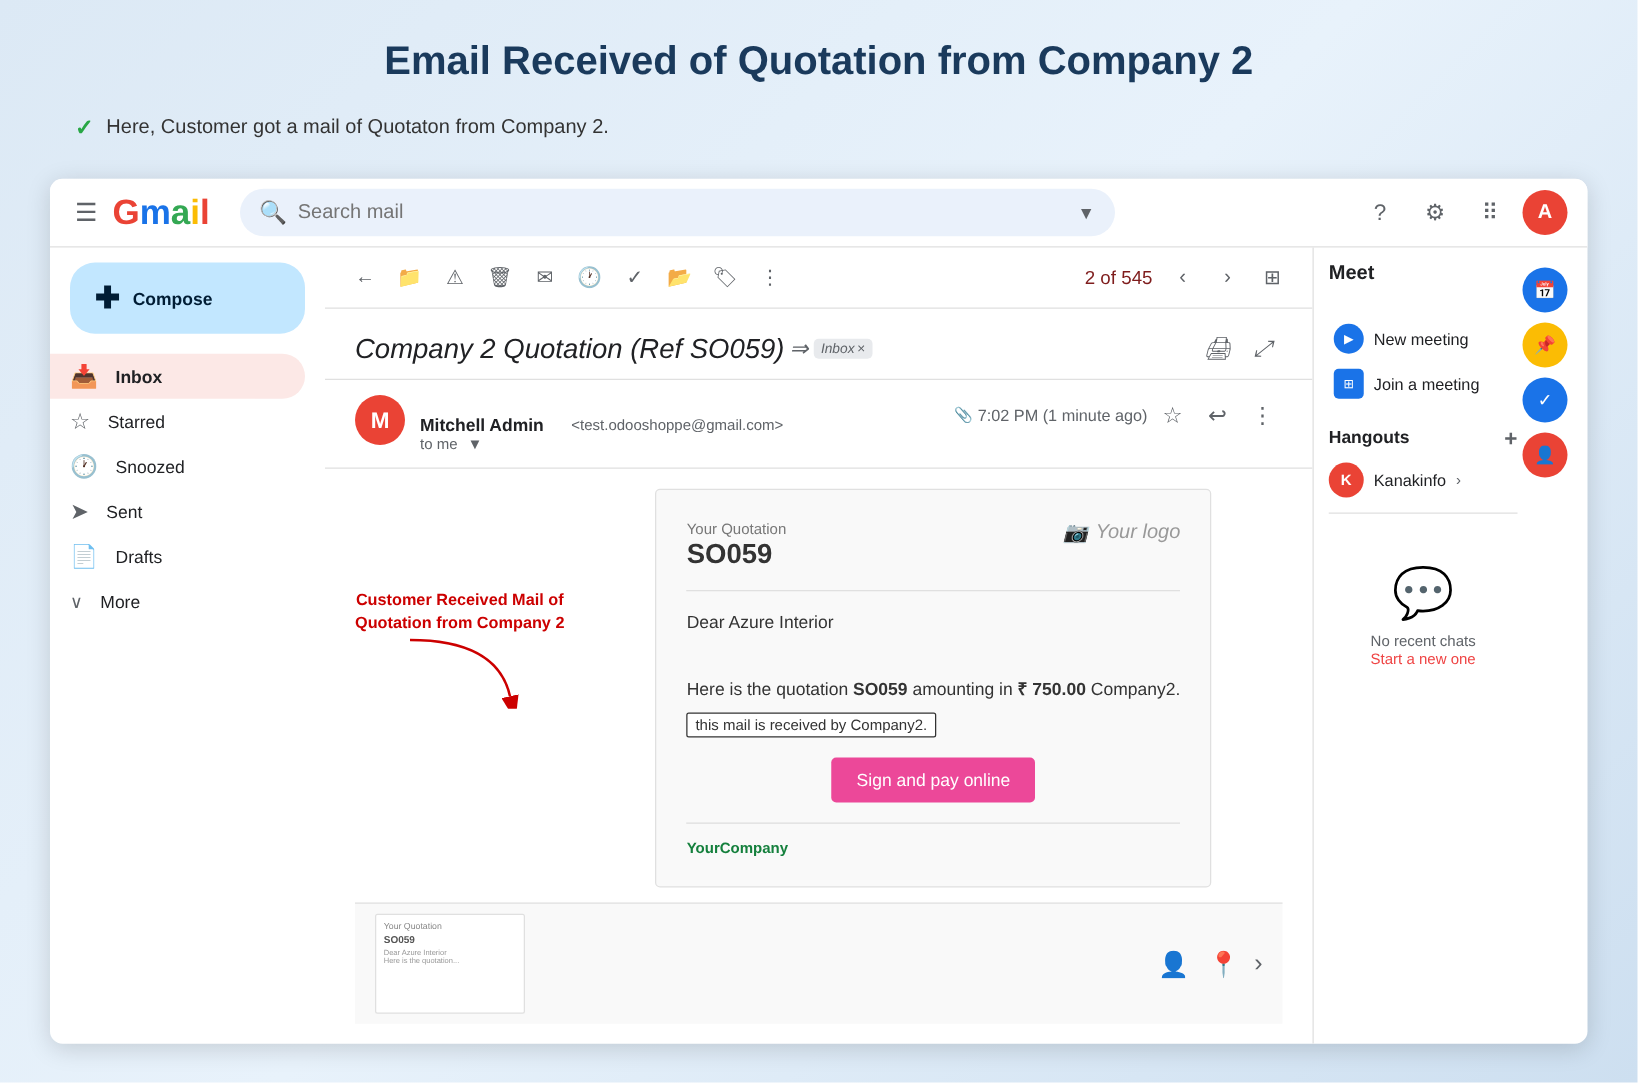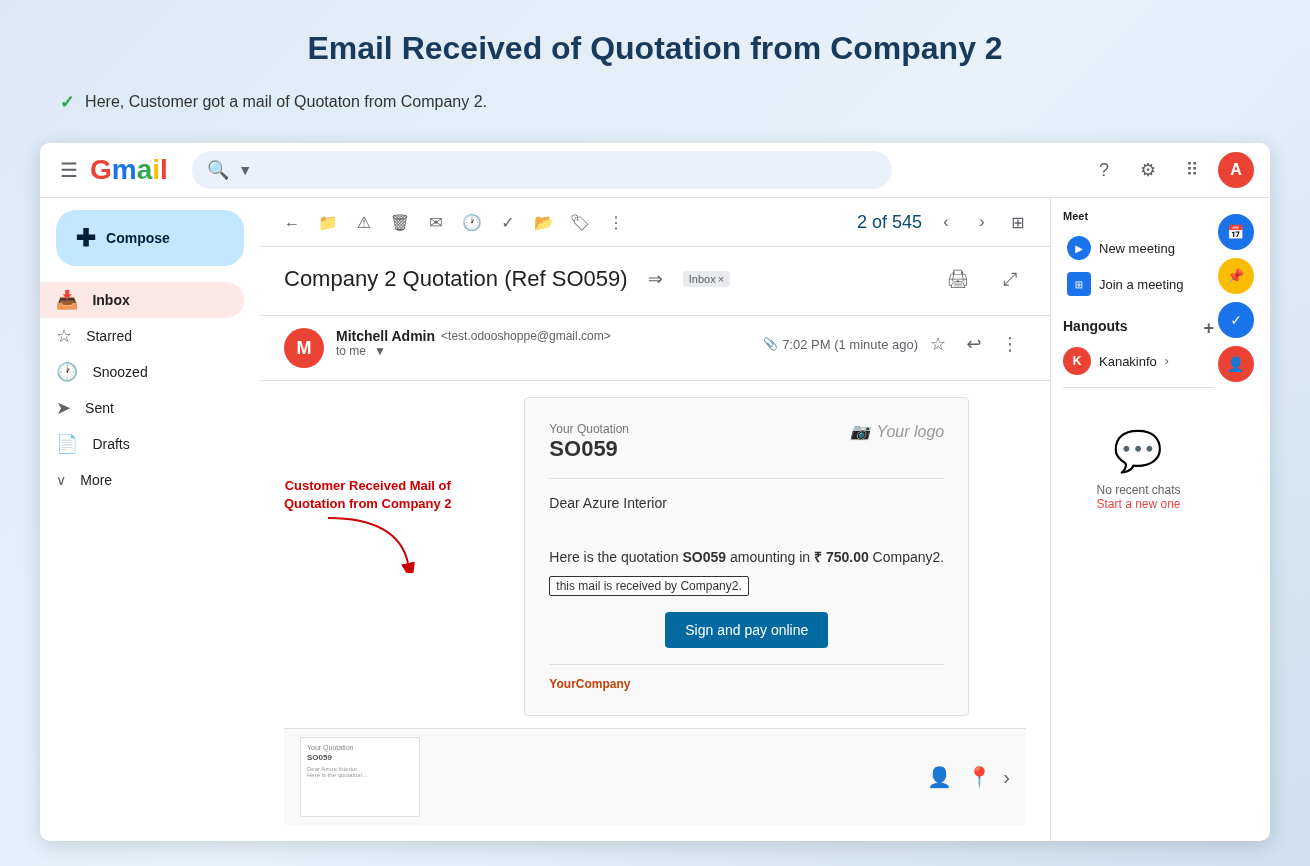--- a/index.html
+++ b/index.html
@@ -223,39 +223,40 @@
       align-items: center;
       justify-content: center;
       cursor: pointer;
       color: #5f6368;
       font-size: 16px;
     }
 
     .toolbar-spacer { flex: 1; }
 
     .pagination-info {
-      font-size: 18px;
-      color: #0c4a6e;
+      font-size: 15px;
+      color: #7f1d1d;
       margin-right: 4px;
     }
 
     
     .email-header {
       padding: 16px 24px 8px 24px;
       border-bottom: 1px solid #e0e0e0;
     }
 
     .email-subject {
       font-size: 22px;
       font-weight: 500;
       color: #202124;
       display: flex;
       align-items: center;
-      gap: 20px;
-      margin-bottom: 12px;
+      gap: 4px;
+      margin-bottom: 0;
+      font-style: italic;
     }
 
     .inbox-badge {
       background: #e8eaed;
       border-radius: 4px;
       padding: 2px 6px;
       font-size: 11px;
       color: #5f6368;
       display: flex;
       align-items: center;
@@ -391,21 +392,21 @@
       display: inline-block;
       border: 1.5px solid #333;
       border-radius: 2px;
       padding: 2px 6px;
       font-size: 12px;
       color: #333;
       background: #fff;
     }
 
     .sign-pay-btn {
-      background: #0369a1;
+      background: #ec4899;
       color: white;
       border: none;
       border-radius: 4px;
       padding: 10px 20px;
       font-size: 14px;
       cursor: pointer;
       display: block;
       margin: 16px auto;
     }
 
@@ -416,21 +417,21 @@
     }
 
     .quotation-footer-line {
       border: none;
       border-top: 1px solid #ddd;
       margin: 12px 0;
     }
 
     .quotation-company {
       font-size: 12px;
-      color: #c2410c;
+      color: #15803d;
     }
 
     .quotation-company .company-name {
       font-weight: 700;
     }
 
     .powered-by {
       text-align: center;
       font-size: 12px;
       color: #aaa;
@@ -451,24 +452,24 @@
     }
 
     
     .gmail-meet {
       width: 220px;
       border-left: 1px solid #e0e0e0;
       padding: 12px;
     }
 
     .meet-title {
-      font-size: 11px;
+      font-size: 16px;
       font-weight: 600;
       color: #202124;
-      margin-bottom: 8px;
+      margin-bottom: 25px;
     }
 
     .meet-item {
       display: flex;
       align-items: center;
       gap: 8px;
       padding: 6px 4px;
       cursor: pointer;
       font-size: 13px;
       color: #202124;
@@ -647,20 +648,21 @@
 
   <div class="gmail-topbar">
     <div class="gmail-menu-icon">☰</div>
     <div class="gmail-logo">
       <span style="font-size:28px; font-weight:700;">
         <span style="color:#EA4335;">G</span><span style="color:#1a73e8;">m</span><span style="color:#34a853;">a</span><span style="color:#fbbc04;">i</span><span style="color:#EA4335;">l</span>
       </span>
     </div>
     <div class="gmail-search">
       <span style="color:#5f6368; font-size:18px;">🔍</span>
+      <input type="text" placeholder="Search mail" style="">
       <span style="color:#5f6368; font-size:14px;">▼</span>
     </div>
     <div class="gmail-top-icons">
       <div class="top-icon">?</div>
       <div class="top-icon">⚙</div>
       <div class="top-icon">⠿</div>
       <div class="avatar-red">A</div>
     </div>
   </div>
 
@@ -728,21 +730,21 @@
           </span>
           <div style="flex:1;"></div>
           <div class="toolbar-icon" style="font-size:18px;">🖨</div>
           <div class="toolbar-icon" style="font-size:18px;">⤢</div>
         </div>
       </div>
 
       <div class="email-sender-row">
         <div class="sender-avatar">M</div>
         <div class="sender-info">
-          <div style="display:flex; align-items:center; gap:6px;">
+          <div style="display:flex; align-items:center; gap:22px;margin-top:16px;">
             <span class="sender-name">Mitchell Admin</span>
             <span class="sender-email">&lt;<span>test.odooshoppe@gmail.com</span>&gt;</span>
           </div>
           <div class="sender-meta">
             <span>to me</span>
             <span style="cursor:pointer; color:#5f6368;">▼</span>
           </div>
         </div>
         <div class="sender-actions">
           <span style="font-size:12px; color:#5f6368;">📎</span>

